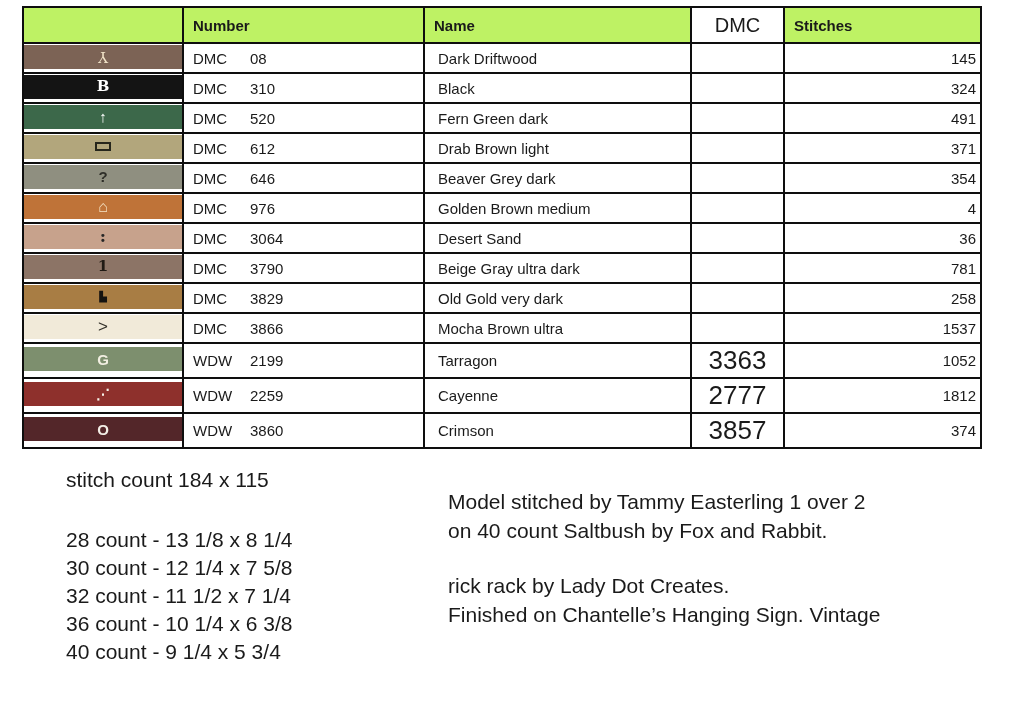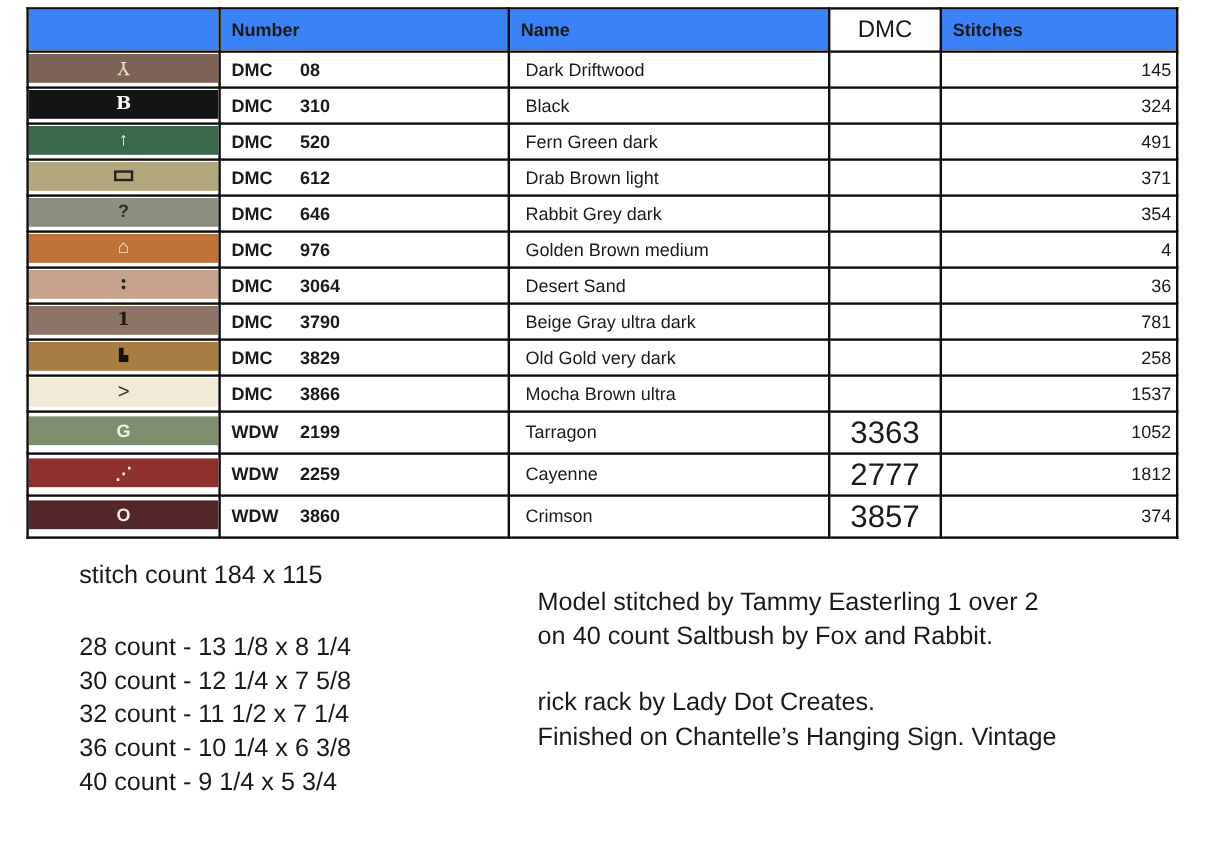--- a/index.html
+++ b/index.html
@@ -13,28 +13,28 @@
     border-collapse:collapse;table-layout:fixed;
     background:#fff;
   }
   .key-table td,.key-table th{
     border:2px solid #0e0e0e;
     overflow:hidden;white-space:nowrap;
     vertical-align:middle;
   }
   .key-table tr{height:30px;}
   .key-table tr.hdr{height:36px;}
-  th.h-left{font-weight:bold;font-size:15px;text-align:left;padding-left:9px;background:#3b82f6;}
+  th.h-left{font-weight:bold;font-size:15px;text-align:left;padding-left:9px;background:#bef264;}
   th.h-dmc{font-weight:normal;font-size:20px;text-align:center;background:#fff;}
   td.swatch-cell{padding:0;background:#fff;}
   .swatch{
     height:24px;margin:0 0 3px 0;
     display:flex;align-items:center;justify-content:center;
   }
-  td.number-cell{font-size:15px;padding-left:9px;font-weight:bold;}
+  td.number-cell{font-size:15px;padding-left:9px;}
   .brand{display:inline-block;width:57px;}
   td.name-cell{font-size:15px;padding-left:13px;}
   td.dmc-cell{font-size:26px;text-align:center;}
   td.stitches-cell{font-size:15px;text-align:right;padding-right:4px;}
   
   .sym{display:inline-block;line-height:1;}
   .sym-rot{font-family:"DejaVu Serif",serif;font-size:15px;transform:rotate(180deg);}
   .sym-serif-bold{font-family:"DejaVu Serif",serif;font-weight:bold;font-size:15px;}
   .sym-bold{font-weight:bold;font-size:15px;}
   .sym-colon{font-family:"DejaVu Serif",serif;font-weight:bold;font-size:17px;}
@@ -118,21 +118,21 @@
     <td class="stitches-cell">371</td>
   </tr>
 
   <tr>
     <td class="swatch-cell">
           <div class="swatch" style="background-color: rgb(143, 143, 128);">
             <span class="sym sym-bold" style="color: rgb(46, 46, 40);">?</span>
           </div>
         </td>
     <td class="number-cell"><span class="brand">DMC</span><span>646</span></td>
-    <td class="name-cell">Rabbit Grey dark</td>
+    <td class="name-cell">Beaver Grey dark</td>
     <td class="dmc-cell"></td>
     <td class="stitches-cell">354</td>
   </tr>
 
   <tr>
     <td class="swatch-cell">
           <div class="swatch" style="background-color: rgb(191, 115, 56);">
             <span class="sym sym-house" style="color: rgb(245, 227, 196);">⌂</span>
           </div>
         </td>

